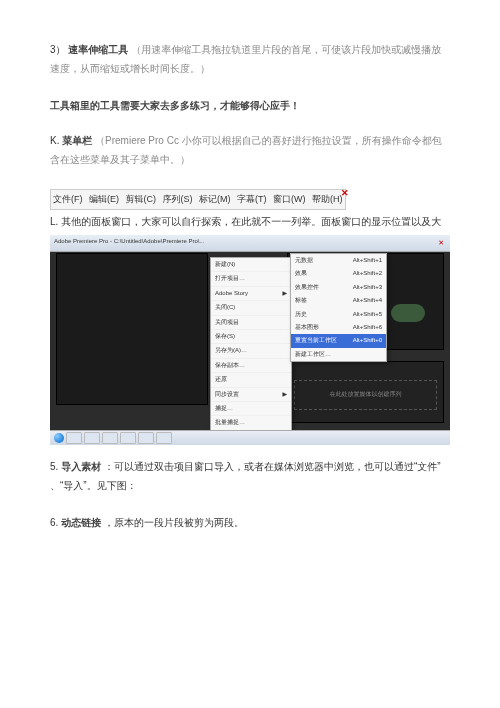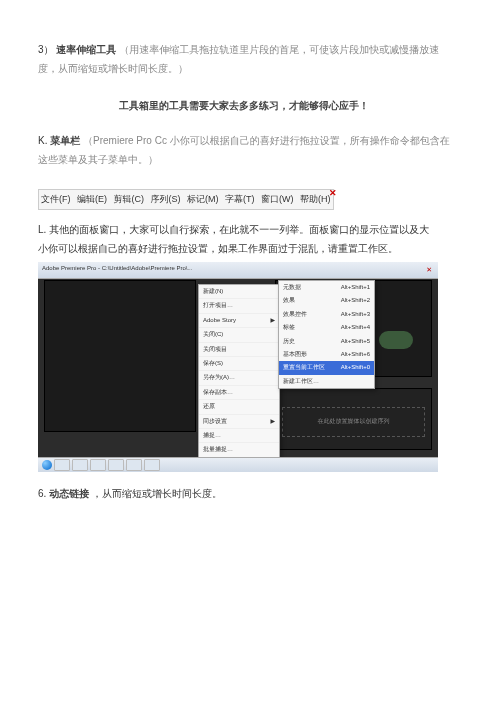--- a/index.html
+++ b/index.html
@@ -3,52 +3,51 @@
 <meta charset="utf-8">
 <style>
   body {
     margin: 0;
     padding: 0;
     background: #fff;
     font-family: "Microsoft YaHei", "SimSun", sans-serif;
     width: 500px;
   }
   .page {
-    padding: 40px 50px 30px 38px;
+    padding: 40px 50px 30px 50px;
     font-size: 10px;
     line-height: 1.9;
     color: #333;
   }
   .item {
     margin-bottom: 18px;
   }
   .num {
     color: #333;
   }
   .bold {
     font-weight: bold;
     color: #444;
   }
   .gray {
     color: #888;
   }
   .center-bold {
-    text-align: center;
     font-weight: bold;
     margin: 12px 0 16px 0;
     color: #444;
   }
   .menubar {
     display: inline-block;
     border: 1px solid #ccc;
     font-size: 9px;
     background: #f5f5f5;
     padding: 1px 0;
     margin-top: 2px;
-    margin-bottom: 10px;
+    margin-bottom: 2px;
     position: relative;
   }
   .menubar span {
     padding: 1px 2px;
     color: #333;
   }
   .menubar .x {
     position: absolute;
     top: -6px;
     right: -6px;
@@ -153,21 +152,20 @@
     <span>标记(M)</span>
     <span>字幕(T)</span>
     <span>窗口(W)</span>
     <span>帮助(H)</span>
     <span class="x">✕</span>
   </div>
 
   <div class="item" style="margin-bottom:2px;">
     <span>L.</span>
     <span>其他的面板窗口，大家可以自行探索，在此就不一一列举。面板窗口的显示位置以及大</span><br>
-    <span>小你可以根据自己的喜好进行拖拉设置，如果工作界面过于混乱，请重置工作区。</span>
   </div>
 
   <div class="figure">
     <div class="fig-titlebar">
       <span>Adobe Premiere Pro - C:\Untitled\Adobe\Premiere Pro\...</span>
     </div>
     <div class="fig-close">✕</div>
     <div class="fig-left"></div>
     <div class="fig-right">
       <div class="fig-green"></div>
@@ -267,20 +265,26 @@
       <div class="orb"></div>
       <div class="tbtn"></div>
       <div class="tbtn"></div>
       <div class="tbtn"></div>
       <div class="tbtn"></div>
       <div class="tbtn"></div>
       <div class="tbtn"></div>
     </div>
   </div>
 
+  <div class="item">
+    <span class="num">5.</span>
+    <span class="bold">导入素材</span>
+    <span>：可以通过双击项目窗口导入，或者在媒体浏览器中浏览，也可以通过“文件”</span><br>
+    <span>、“导入”。见下图：</span>
+  </div>
 
   <div class="item">
     <span class="num">6.</span>
     <span class="bold">动态链接</span>
-    <span>，从而缩短或增长时间长度。</span>
+    <span>，原本的一段片段被剪为两段。</span>
   </div>
 
 </div>
 
 </body></html>

